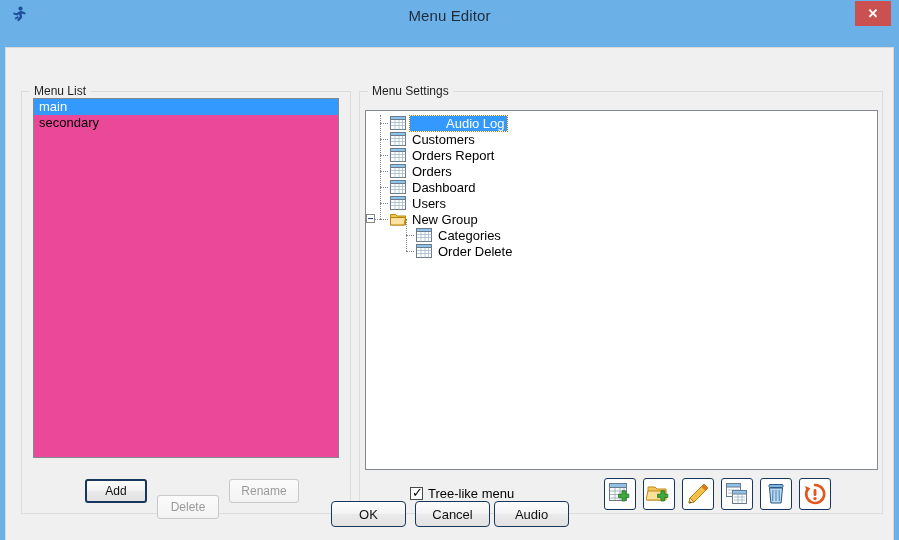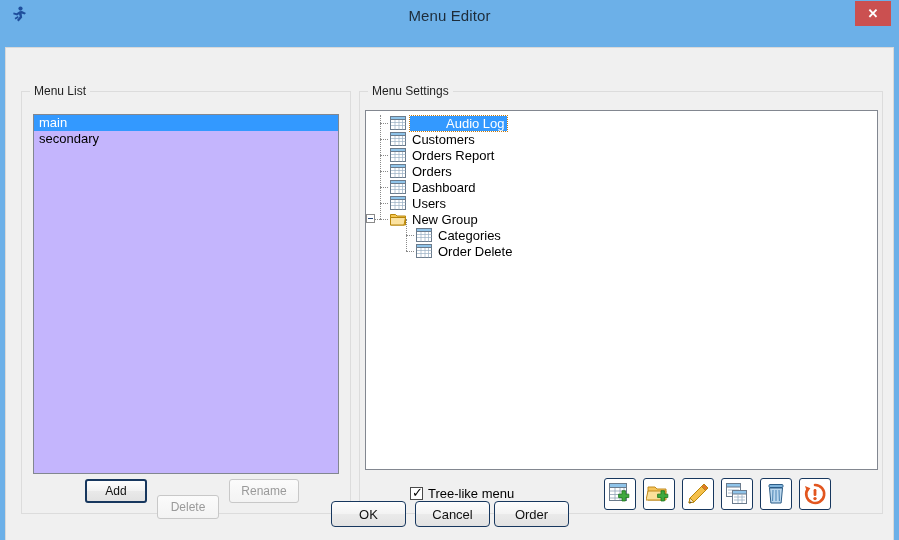--- a/index.html
+++ b/index.html
@@ -85,23 +85,23 @@
     font-size: 12px;
     color: #1e1e1e;
     white-space: nowrap;
   }
   #group-menu-list { left: 15px; top: 43px; width: 330px; height: 423px; }
   #group-menu-settings { left: 353px; top: 43px; width: 524px; height: 423px; }
 
   
   #menu-listbox {
     position: absolute;
-    left: 11px; top: 22px;
+    left: 11px; top: 6px;
     width: 306px; height: 360px;
-    background: #c4b5fd;
+    background: #ec4899;
     border: 1px solid #828790;
     box-sizing: border-box;
     overflow: hidden;
   }
   .listrow {
     height: 16px;
     line-height: 16px;
     font-size: 13px;
     color: #000000;
     padding-left: 5px;
@@ -553,17 +553,17 @@
             </svg>
           </span>
         </button>
 
       </div>
     </div>
 
     <div id="dialog-buttons">
       <button class="dbtn" id="btn-ok">OK</button>
       <button class="dbtn" id="btn-cancel">Cancel</button>
-      <button class="dbtn" id="btn-help">Order</button>
+      <button class="dbtn" id="btn-help">Audio</button>
     </div>
 
   </div>
 </div>
 
 </body></html>

